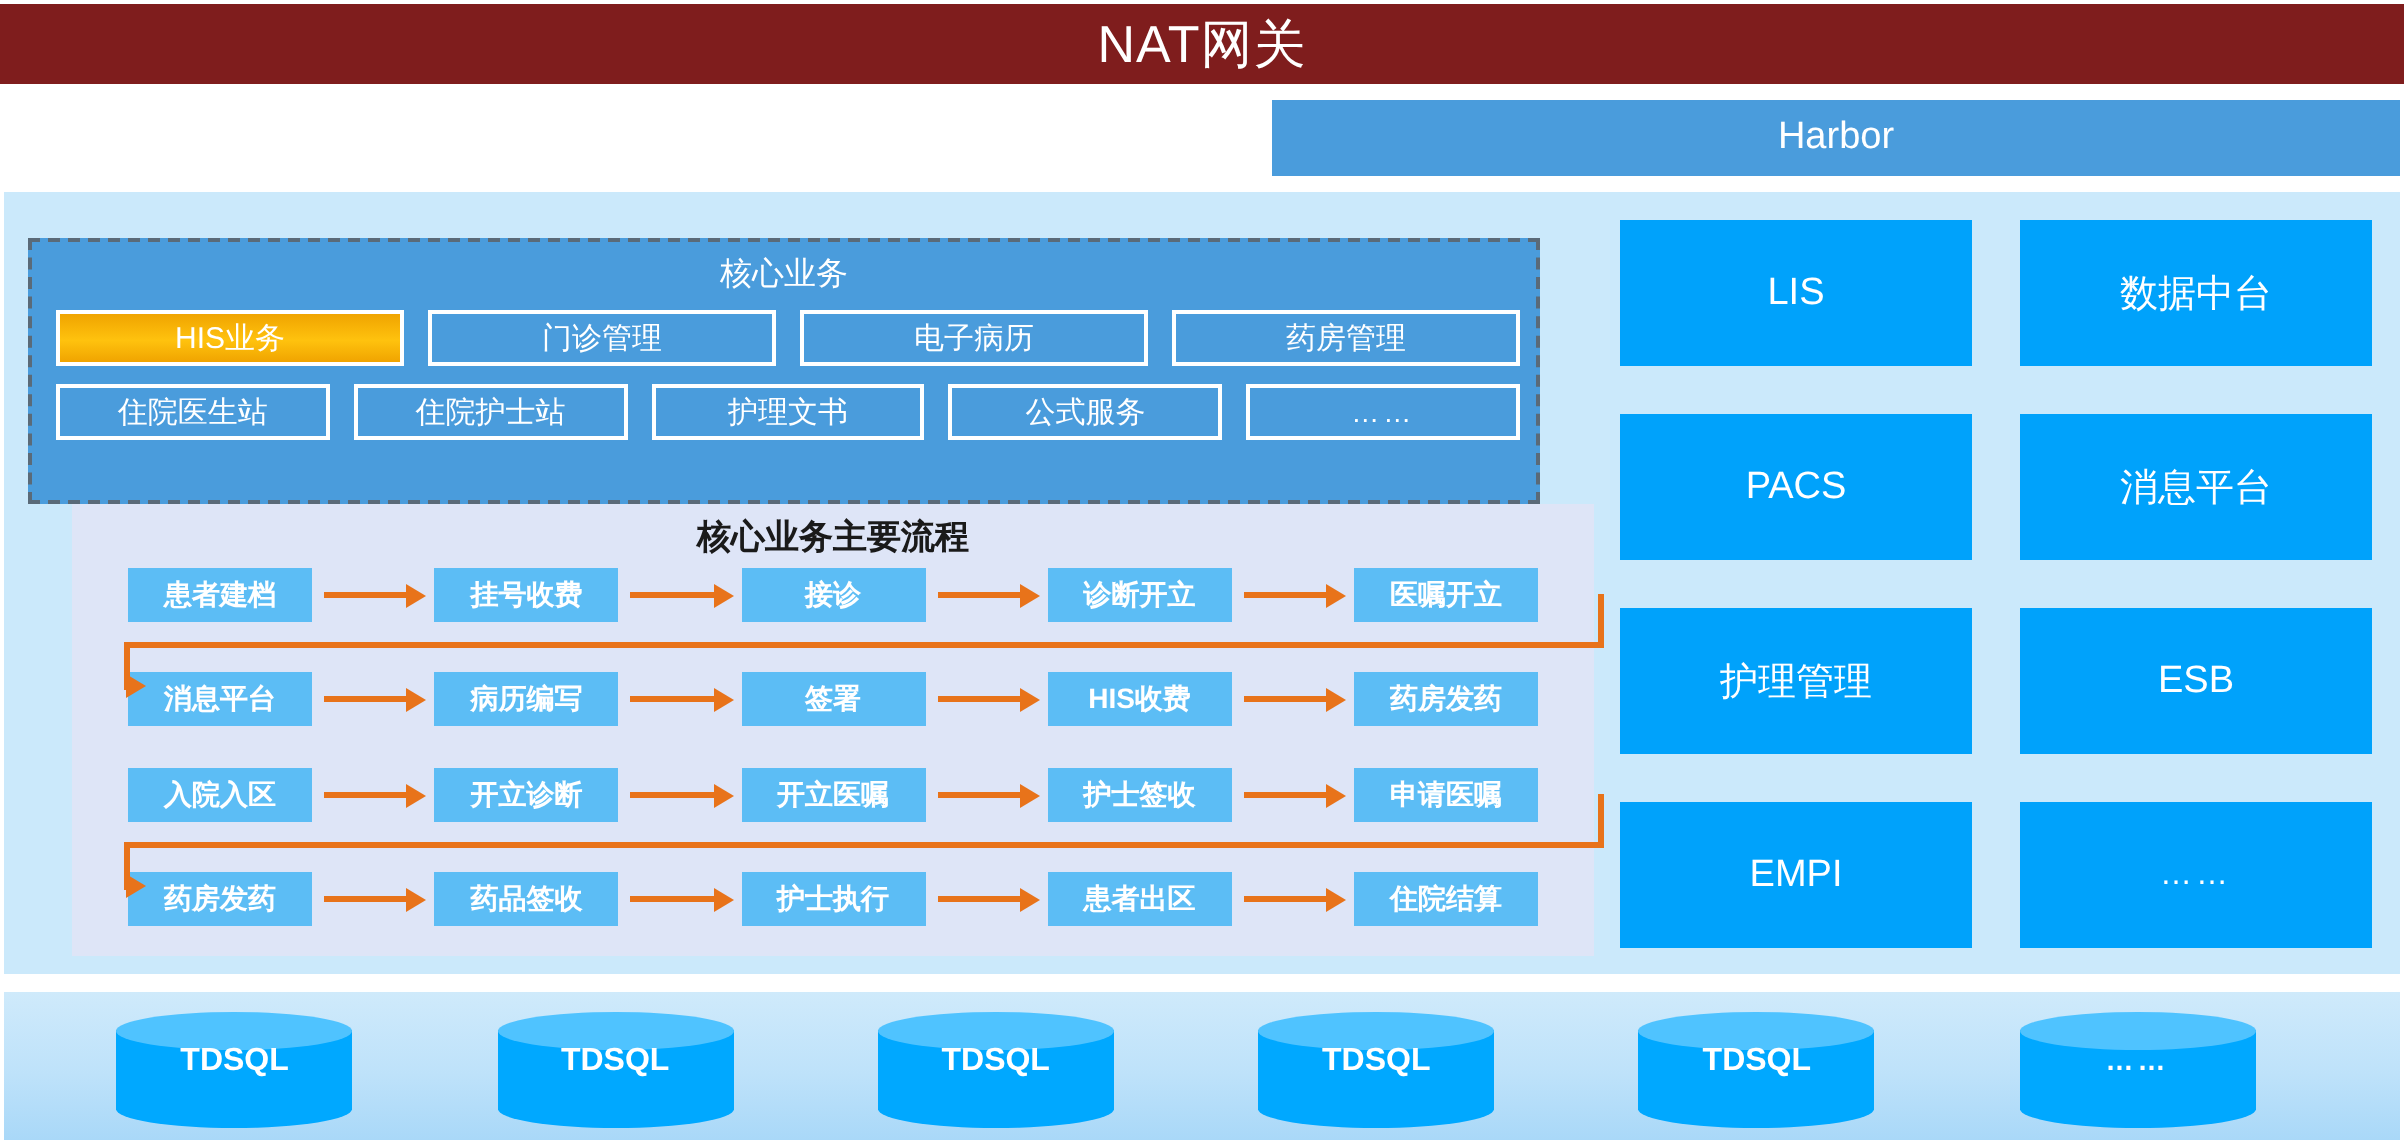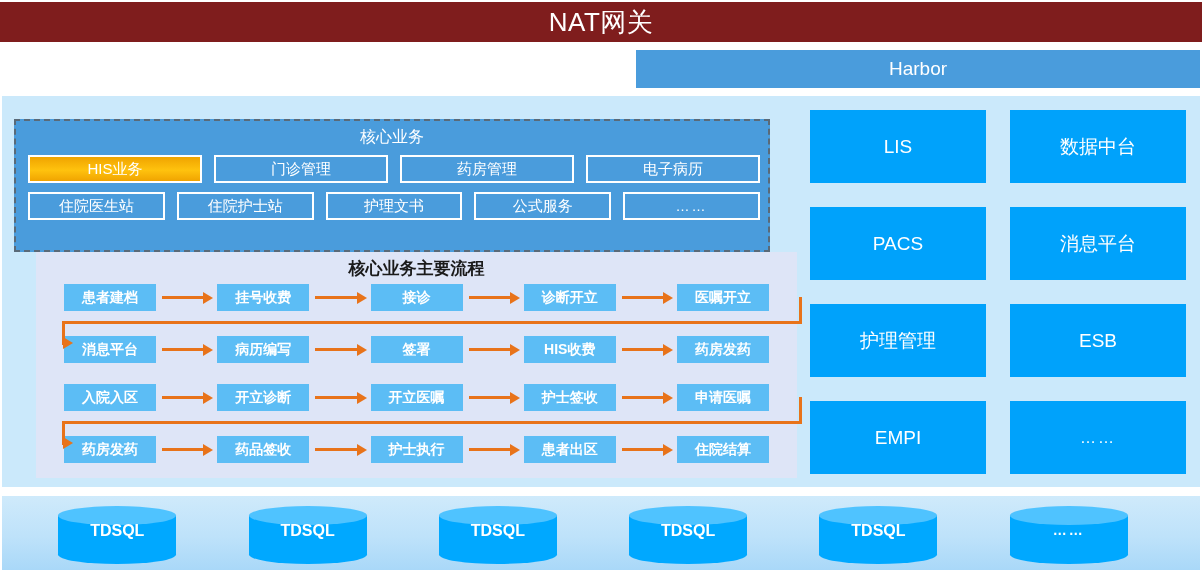--- a/index.html
+++ b/index.html
@@ -268,22 +268,22 @@
   </div>
 
   <div class="main-panel">
 
     <div class="core-box">
       <div class="core-title">核心业务</div>
       <div class="core-grid">
         <div class="core-row">
           <div class="core-item highlight">HIS业务</div>
           <div class="core-item">门诊管理</div>
+          <div class="core-item">电子病历</div>
           <div class="core-item">药房管理</div>
-          <div class="core-item">电子病历</div>
         </div>
         <div class="core-row">
           <div class="core-item">住院医生站</div>
           <div class="core-item">住院护士站</div>
           <div class="core-item">护理文书</div>
           <div class="core-item">公式服务</div>
           <div class="core-item ellipsis">……</div>
         </div>
       </div>
     </div>

